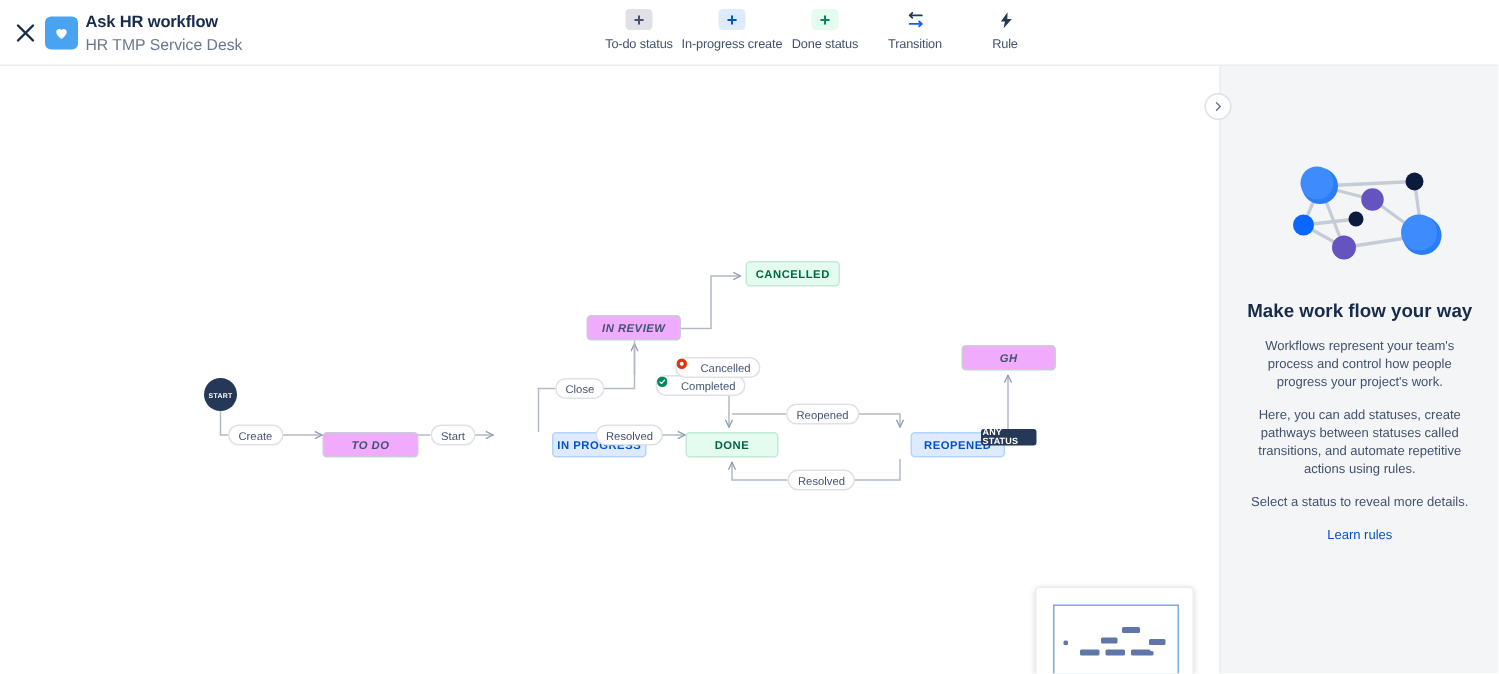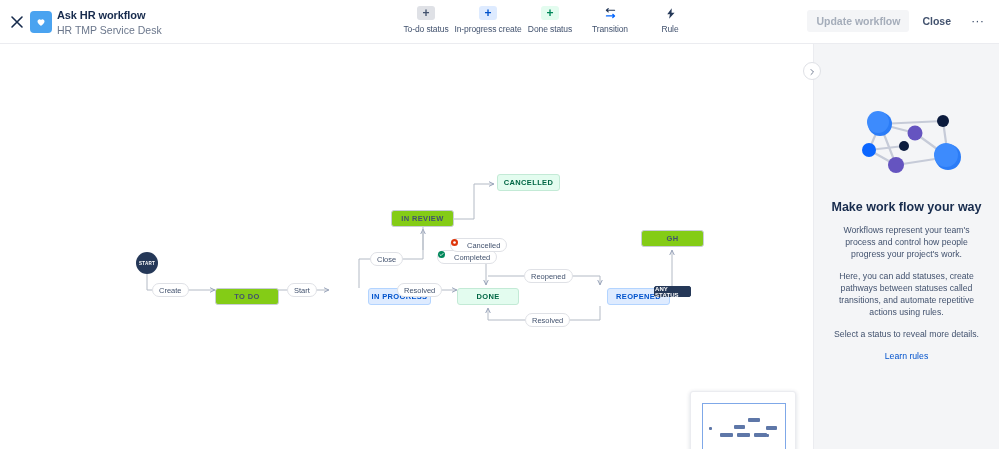--- a/index.html
+++ b/index.html
@@ -62,21 +62,21 @@
     position: absolute; left: 0; top: 44px; width: 813px; height: 405px;
     background: #ffffff; overflow: hidden;
   }
   #canvas svg { position: absolute; left: 0; top: 0; }
 
   .node {
     position: absolute; display: flex; align-items: center; justify-content: center;
     font-size: 7.5px; font-weight: bold; letter-spacing: 0.35px;
     border-radius: 3px; cursor: pointer; user-select: none;
   }
-  .n-todo  { background: #84cc16; border: 1px solid #c9ced6; color: #42526e; }
+  .n-todo  { background: #f0abfc; border: 1px solid #c9ced6; color: #42526e; font-style: italic; }
   .n-prog  { background: #deebff; border: 1px solid #b3d4ff; color: #0052cc; margin-left: 39px; }
   .n-done  { background: #e3fcef; border: 1px solid #c3ead6; color: #006644; }
   .n-any   { background: #253858; border: 1px solid #253858; color: #ffffff; border-radius: 2px; }
 
   #start-node {
     position: absolute; width: 22px; height: 22px; border-radius: 50%;
     background: #253858; color: #fff; font-size: 4.6px; font-weight: bold;
     display: flex; align-items: center; justify-content: center; letter-spacing: 0.2px;
     cursor: pointer;
   }
@@ -173,25 +173,20 @@
       <div class="tool">
         <div class="tool-ic">
           <svg width="13" height="13" viewBox="0 0 16 16">
             <path d="M9.5 1.5 4 9h3.3l-1 5.5L13 7H9.3z" fill="#253858"></path>
           </svg>
         </div>
         <div class="tool-lbl">Rule</div>
       </div>
     </div>
 
-    <div id="hdr-right">
-      <button id="update-btn">Update workflow</button>
-      <button id="close-btn">Close</button>
-      <button id="more-btn">···</button>
-    </div>
   </div>
 
   <div id="canvas">
 
     <svg width="813" height="405">
       <defs>
         <marker id="ah" markerWidth="7" markerHeight="7" refX="5.4" refY="2.6" orient="auto">
           <path d="M0.6 0.4 L5.2 2.6 L0.6 4.8" fill="none" stroke="#8f9bb3" stroke-width="0.9" stroke-linecap="round" stroke-linejoin="round"></path>
         </marker>
       </defs>

